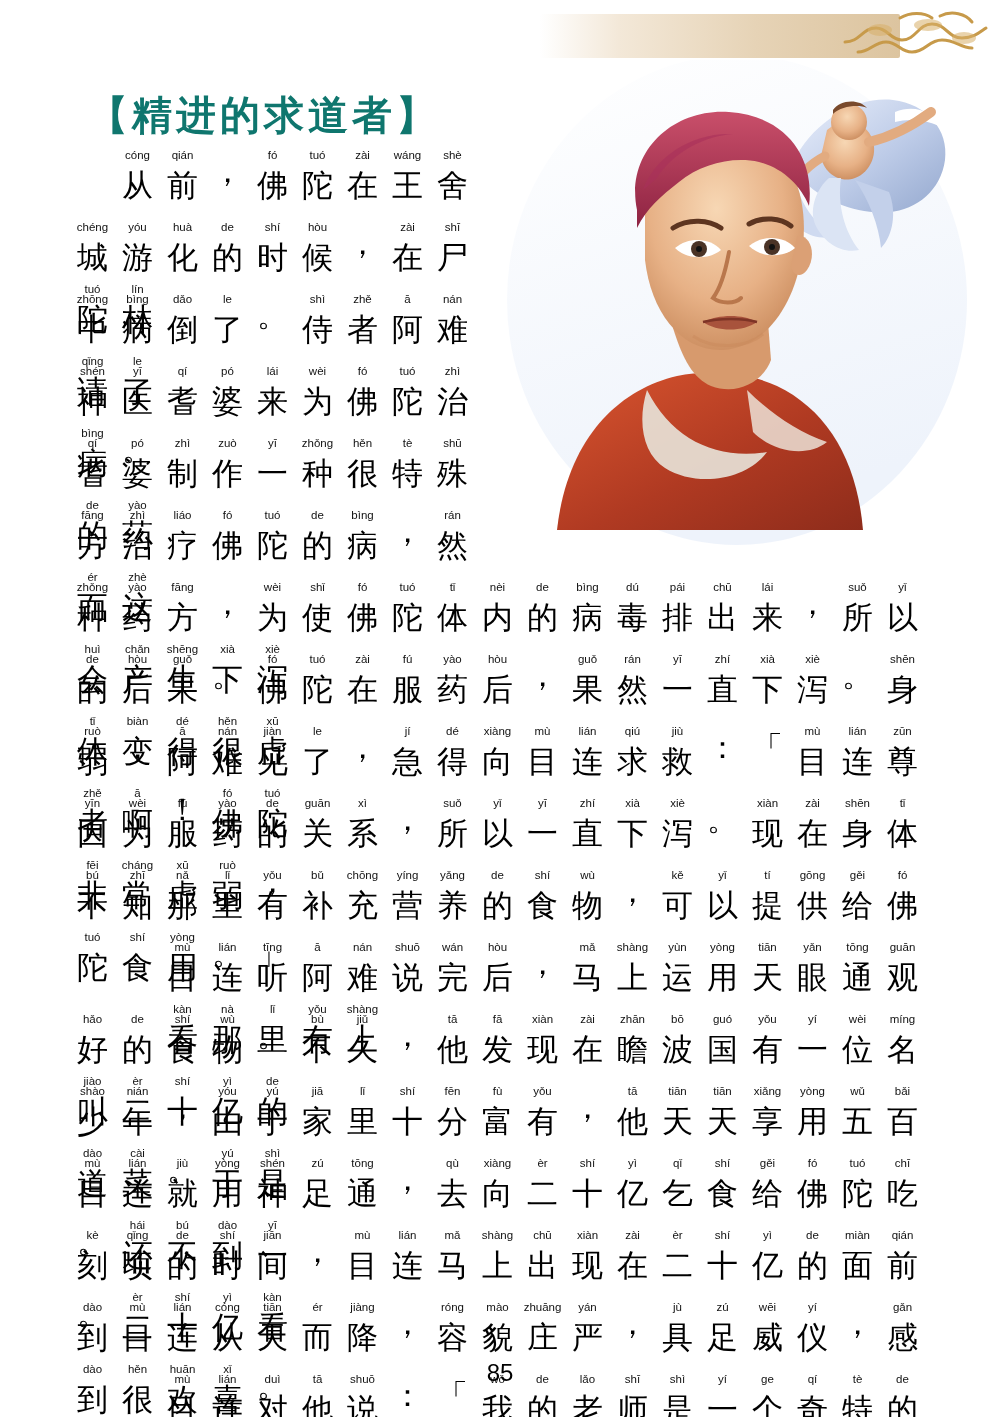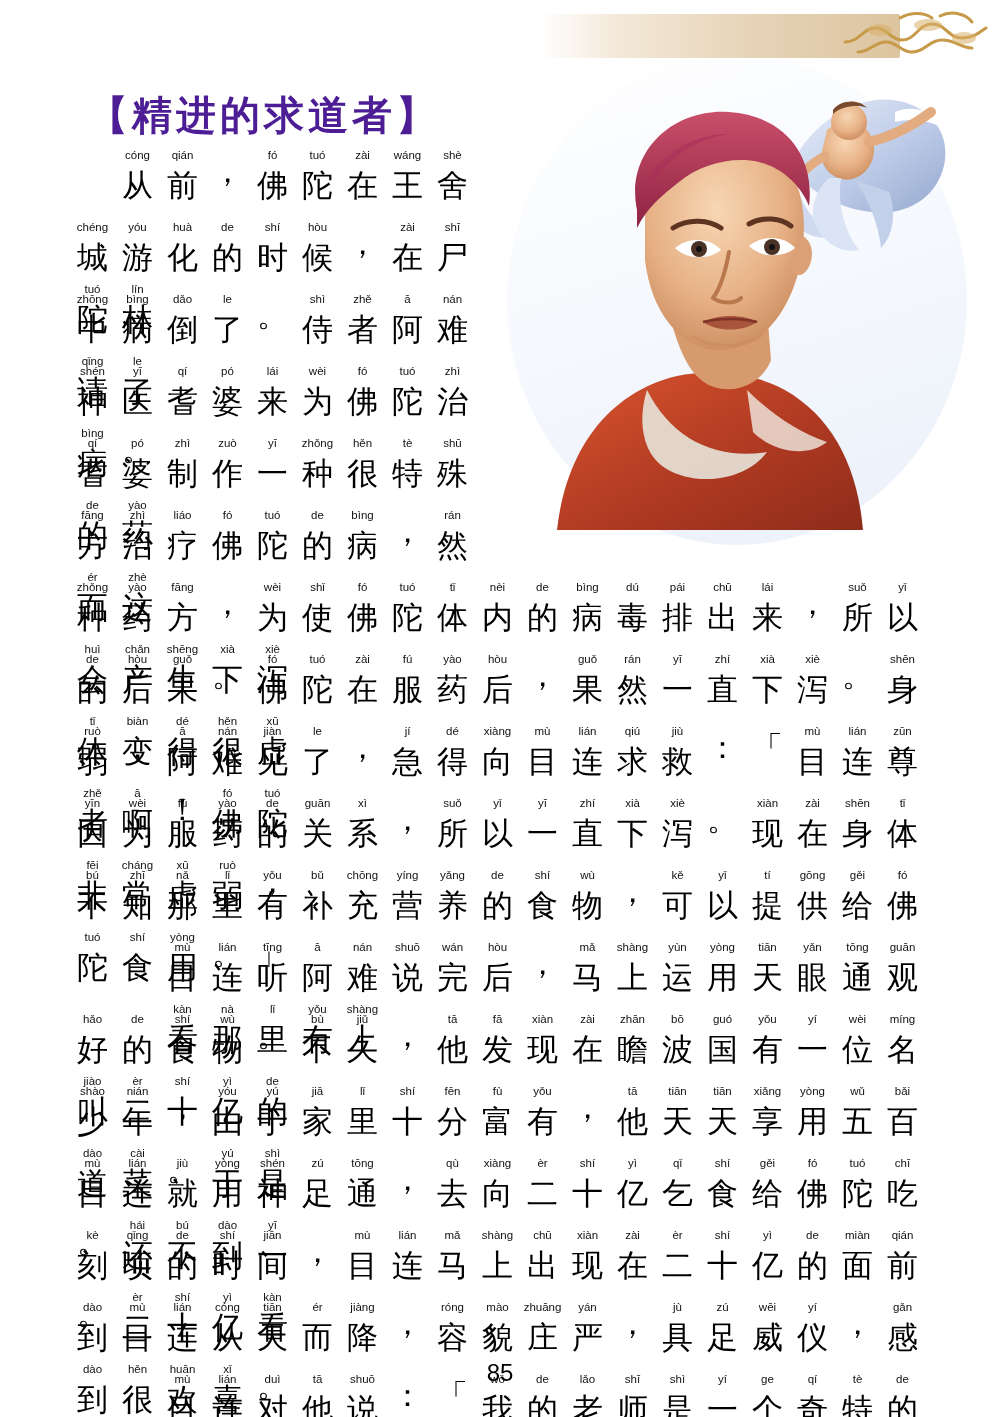--- a/index.html
+++ b/index.html
@@ -52,21 +52,21 @@
     height: 52px;
   }
 
   
   .page-title {
     position: absolute;
     top: 88px;
     left: 88px;
     font-size: 40px;
     font-weight: bold;
-    color: #4c1d95;
+    color: #0f766e;
     letter-spacing: 4px;
     white-space: nowrap;
     font-family: "Liberation Serif", "DejaVu Serif", serif;
   }
 
   
   .illustration {
     position: absolute;
     top: 60px;
     left: 497px;

